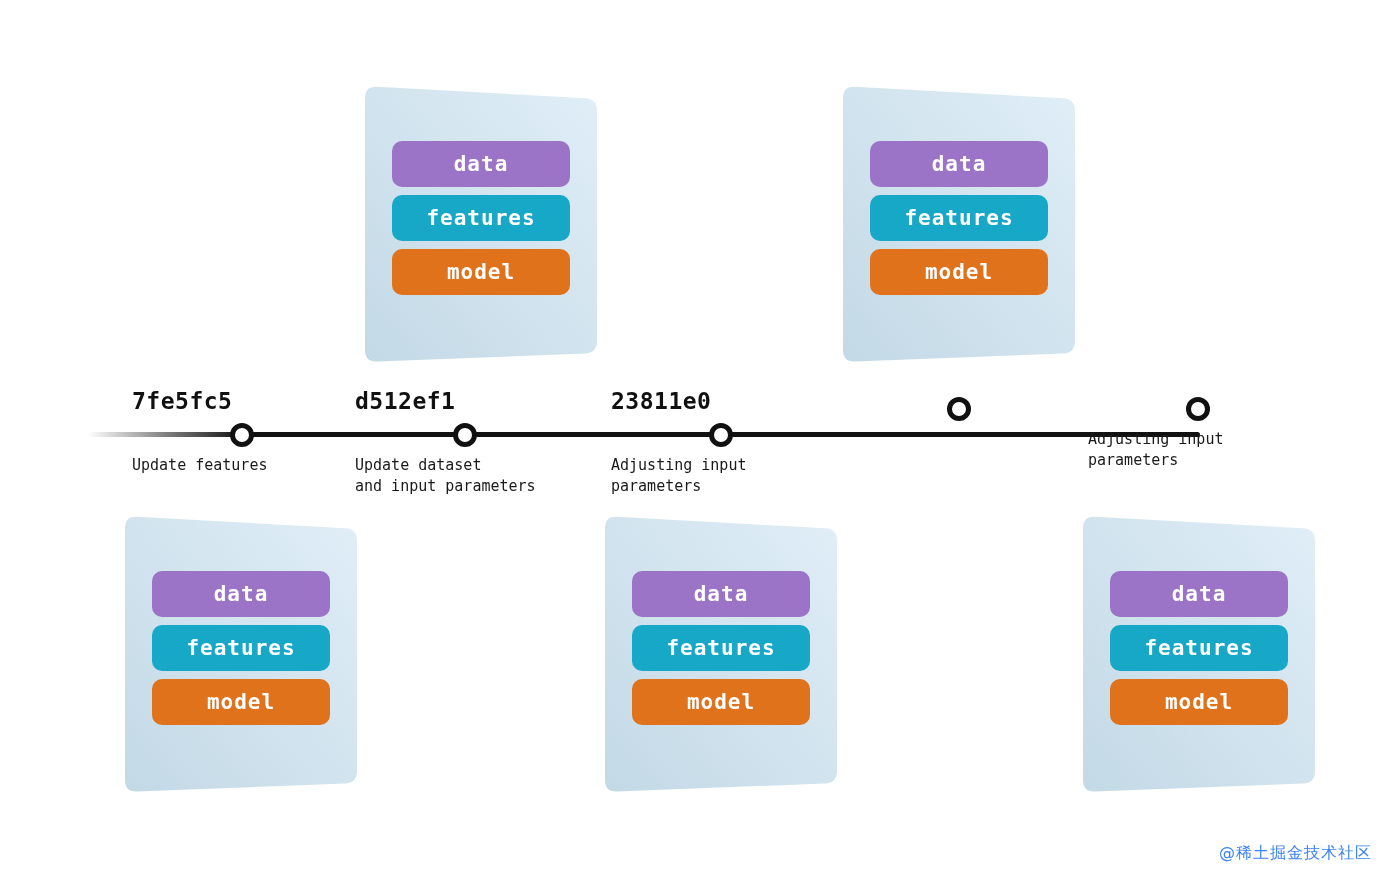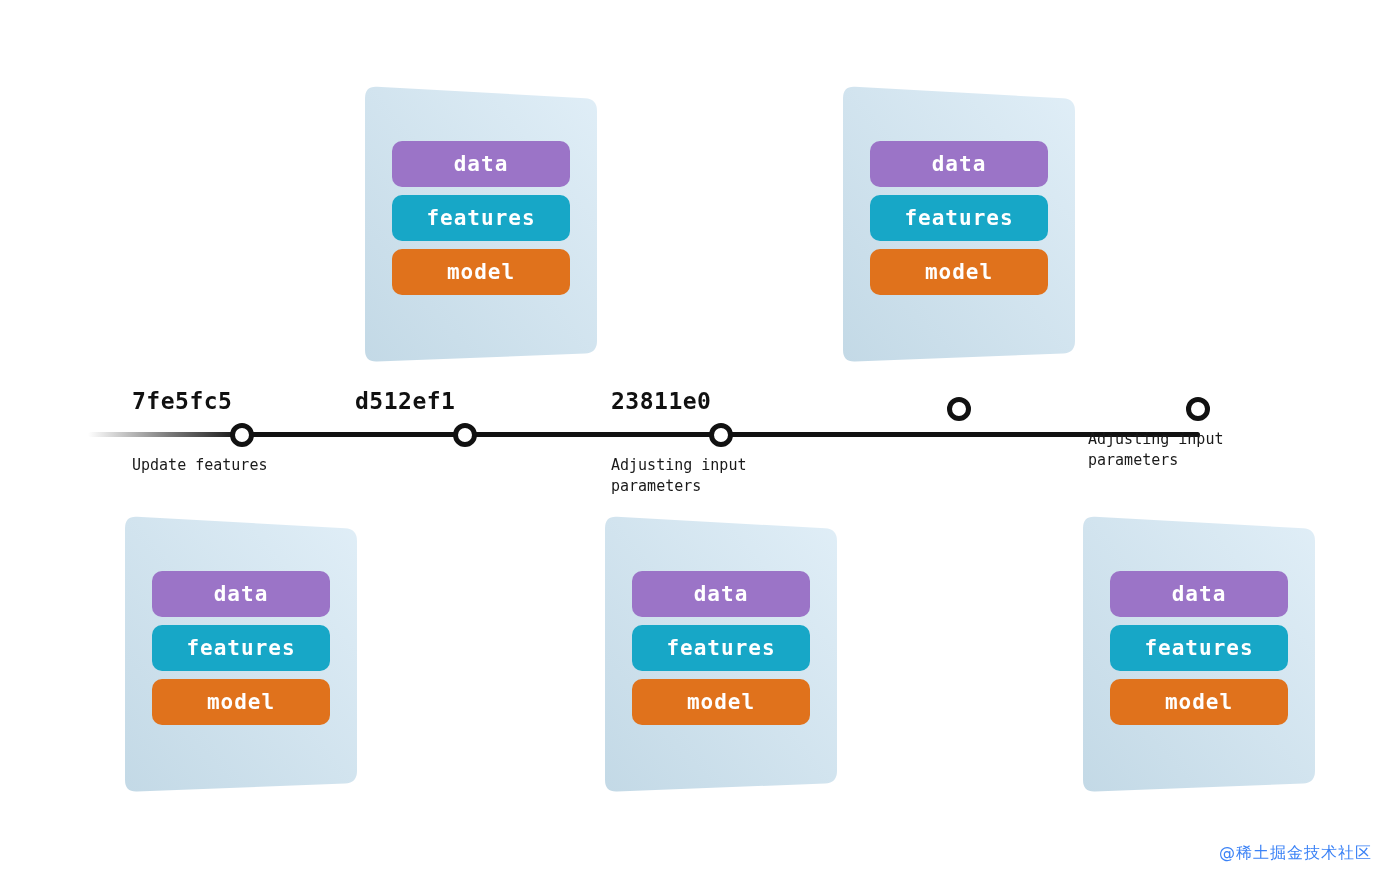--- a/index.html
+++ b/index.html
@@ -133,20 +133,24 @@
     <div class="dot"></div>
     <div class="msg">
       <div>Update features</div>
       <div></div>
     </div>
   </div>
 
   <div class="commit commit-2">
     <div class="hash">d512ef1</div>
     <div class="dot"></div>
+    <div class="msg">
+      <div>Update dataset</div>
+      <div>and input parameters</div>
+    </div>
   </div>
 
   <div class="commit commit-3">
     <div class="hash">23811e0</div>
     <div class="dot"></div>
     <div class="msg">
       <div>Adjusting input</div>
       <div>parameters</div>
     </div>
   </div>

